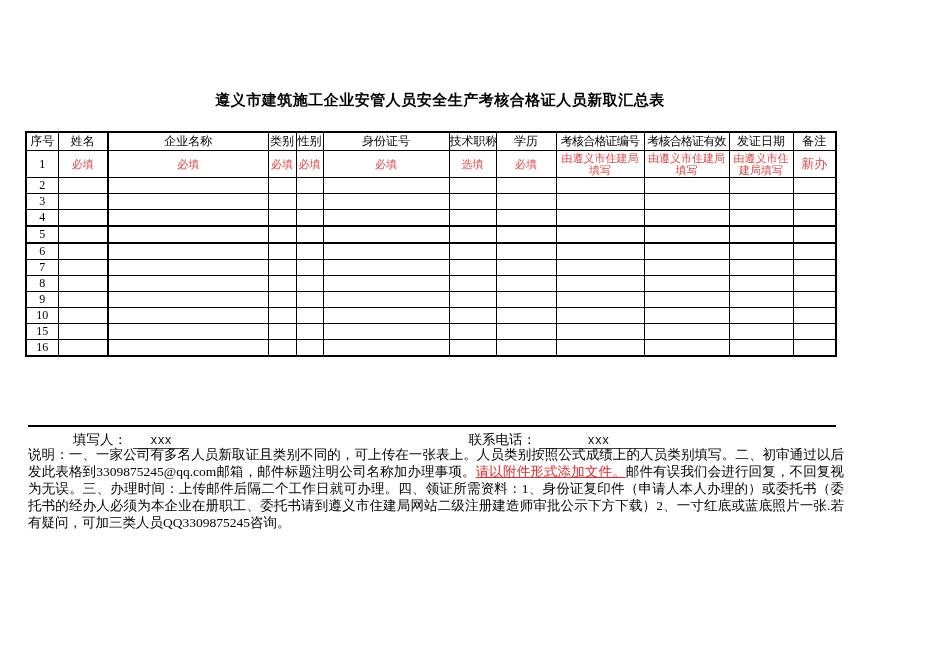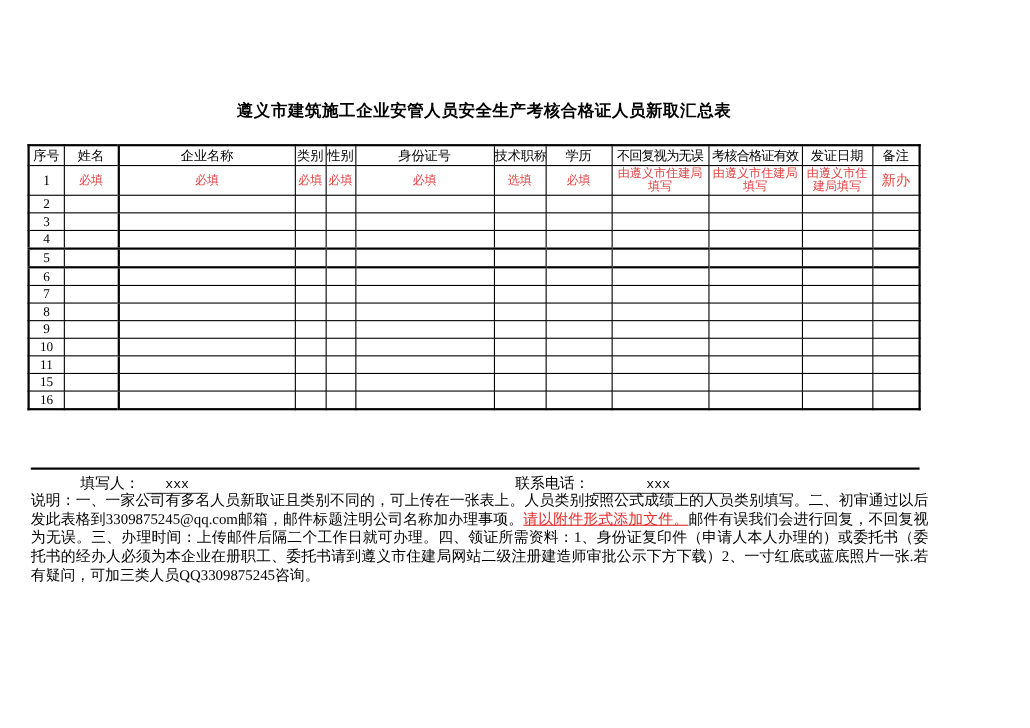--- a/index.html
+++ b/index.html
@@ -87,21 +87,21 @@
     <thead>
       <tr id="header-row">
           <th>序号</th>
           <th>姓名</th>
           <th>企业名称</th>
           <th>类别</th>
           <th>性别</th>
           <th>身份证号</th>
           <th>技术职称</th>
           <th>学历</th>
-          <th>不回复视为无误</th>
+          <th>考核合格证编号</th>
           <th>考核合格证有效</th>
           <th>发证日期</th>
           <th>备注</th>
         </tr>
     </thead>
     <tbody id="table-body">
         <tr class="first">
           <td class="num">1</td>
           <td class="hint">必填</td>
           <td class="hint">必填</td>
@@ -235,34 +235,20 @@
           <td></td>
           <td></td>
           <td></td>
           <td></td>
           <td></td>
           <td></td>
           <td></td>
           <td></td>
         </tr>
         <tr class="empty">
-          <td class="num">11</td>
-          <td></td>
-          <td></td>
-          <td></td>
-          <td></td>
-          <td></td>
-          <td></td>
-          <td></td>
-          <td></td>
-          <td></td>
-          <td></td>
-          <td></td>
-        </tr>
-        <tr class="empty">
           <td class="num">15</td>
           <td></td>
           <td></td>
           <td></td>
           <td></td>
           <td></td>
           <td></td>
           <td></td>
           <td></td>
           <td></td>

